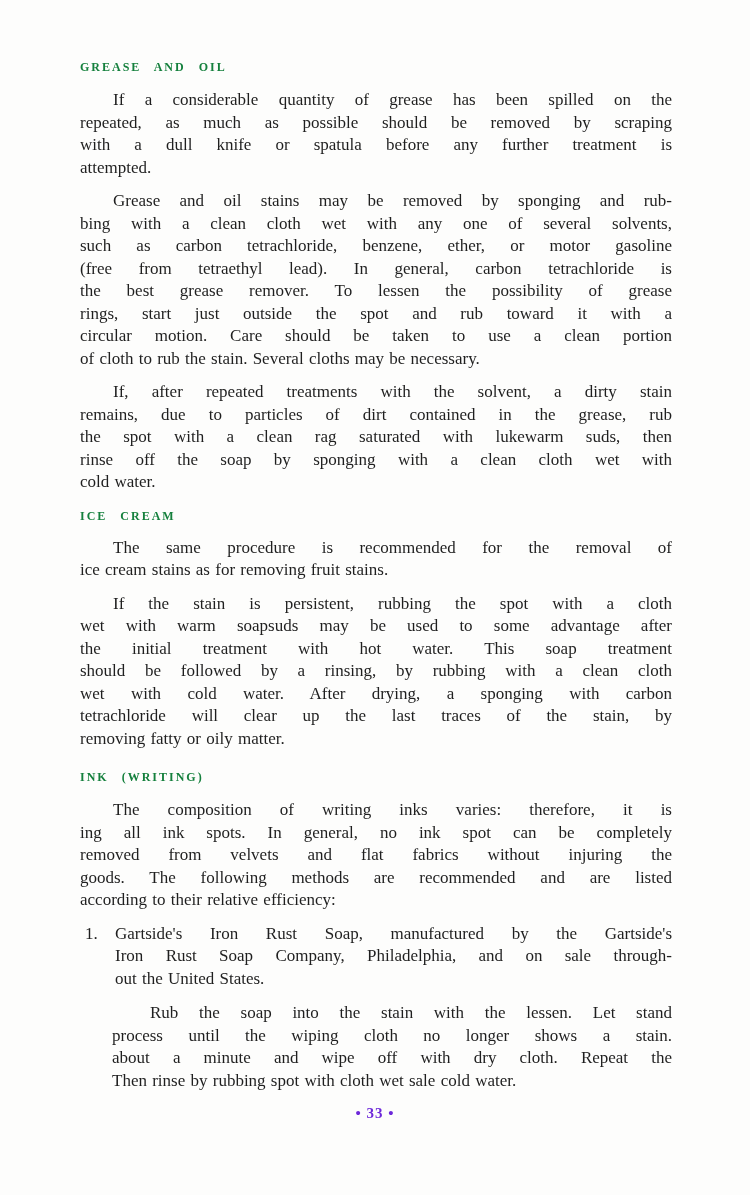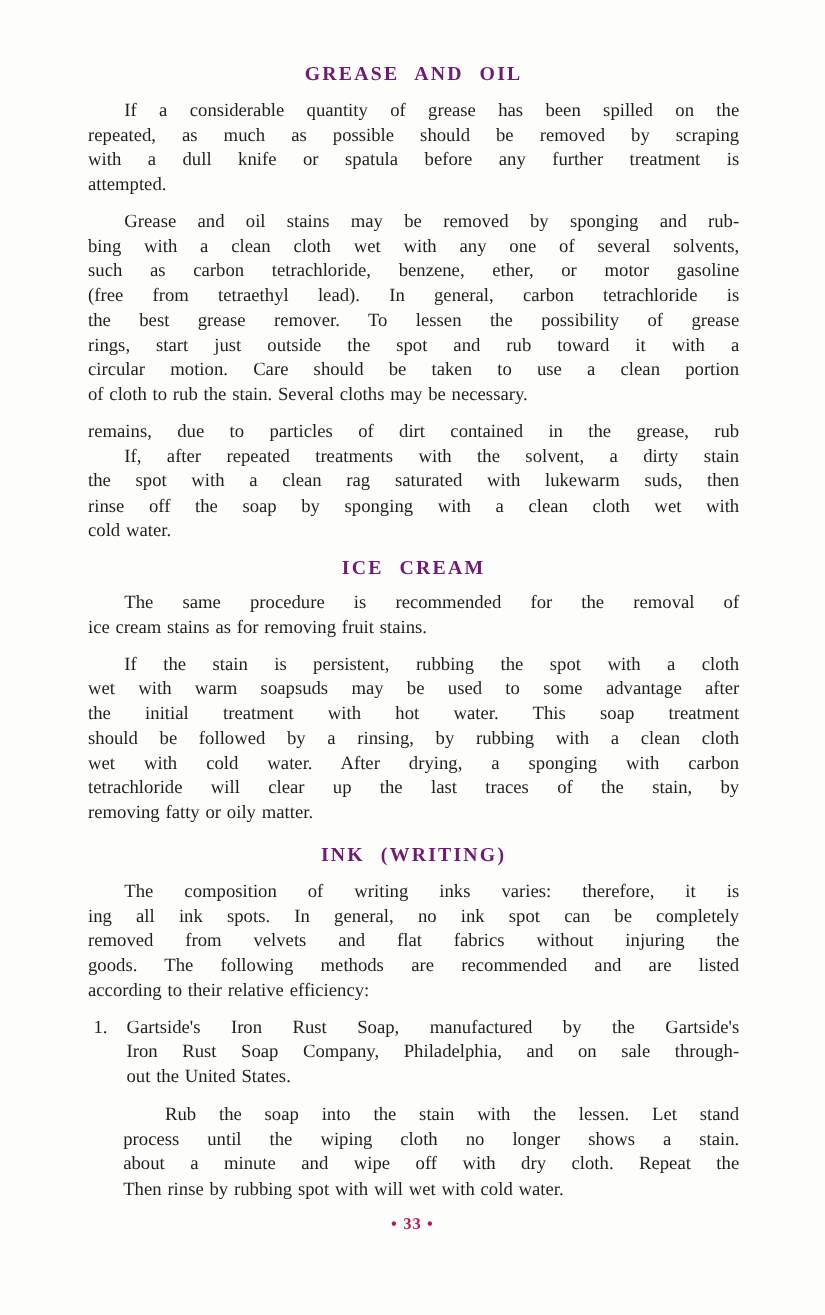--- a/index.html
+++ b/index.html
@@ -13,26 +13,25 @@
     height: 1195px;
     background: #fdfdfc;
     color: #1f1f1f;
     font-family: "Liberation Serif", "DejaVu Serif", serif;
     overflow: hidden;
   }
   .content {
     padding: 56px 78px 0 80px;
   }
   .section-heading {
-    font-size: 18px;
+    font-size: 12px;
     font-weight: bold;
-    text-align: center;
     letter-spacing: 2px;
     word-spacing: 8px;
-    color: #701a75;
+    color: #15803d;
     margin: 0 0 10px 0;
     line-height: 23px;
   }
   .section-ice-cream .section-heading { margin-top: 4px; margin-bottom: 9px; }
   .section-ink-writing .section-heading { margin-top: 16px; margin-bottom: 10px; }
   .block { margin: 0 0 11px 0; }
   .line {
     font-size: 17px;
     line-height: 22.5px;
     text-align: justify;
@@ -63,21 +62,21 @@
   }
   .sub-paragraph .line.first {
     padding-left: 38px;
   }
   .page-number {
     margin-top: 13px;
     text-align: center;
     font-size: 15px;
     font-weight: bold;
     letter-spacing: 1px;
-    color: #be185d;
+    color: #6d28d9;
   }
 </style>
 </head>
 <body>
 
 <div class="page">
   <main class="content" id="content">
       <section class="section section-grease-and-oil">
         <h2 class="section-heading">GREASE AND OIL</h2>
         <div class="block paragraph">
@@ -90,22 +89,22 @@
           <div class="line first">Grease and oil stains may be removed by sponging and rub-</div>
           <div class="line">bing with a clean cloth wet with any one of several solvents,</div>
           <div class="line">such as carbon tetrachloride, benzene, ether, or motor gasoline</div>
           <div class="line">(free from tetraethyl lead). In general, carbon tetrachloride is</div>
           <div class="line">the best grease remover. To lessen the possibility of grease</div>
           <div class="line">rings, start just outside the spot and rub toward it with a</div>
           <div class="line">circular motion. Care should be taken to use a clean portion</div>
           <div class="line last">of cloth to rub the stain. Several cloths may be necessary.</div>
         </div>
         <div class="block paragraph">
+          <div class="line first">If, after repeated treatments with the solvent, a dirty stain</div>
           <div class="line">remains, due to particles of dirt contained in the grease, rub</div>
-          <div class="line first">If, after repeated treatments with the solvent, a dirty stain</div>
           <div class="line">the spot with a clean rag saturated with lukewarm suds, then</div>
           <div class="line">rinse off the soap by sponging with a clean cloth wet with</div>
           <div class="line last">cold water.</div>
         </div>
       </section>
       <section class="section section-ice-cream">
         <h2 class="section-heading">ICE CREAM</h2>
         <div class="block paragraph">
           <div class="line first">The same procedure is recommended for the removal of</div>
           <div class="line last">ice cream stains as for removing fruit stains.</div>
@@ -132,18 +131,18 @@
         <div class="block list-item">
           <span class="list-marker">1.</span>
           <div class="line first">Gartside's Iron Rust Soap, manufactured by the Gartside's</div>
           <div class="line">Iron Rust Soap Company, Philadelphia, and on sale through-</div>
           <div class="line last">out the United States.</div>
         </div>
         <div class="block sub-paragraph">
           <div class="line first">Rub the soap into the stain with the lessen. Let stand</div>
           <div class="line">process until the wiping cloth no longer shows a stain.</div>
           <div class="line">about a minute and wipe off with dry cloth. Repeat the</div>
-          <div class="line last">Then rinse by rubbing spot with will wet with cold water.</div>
+          <div class="line last">Then rinse by rubbing spot with cloth wet sale cold water.</div>
         </div>
       </section>
     </main>
   <footer class="page-number">• 33 •</footer>
 </div>
 
 </body></html>

